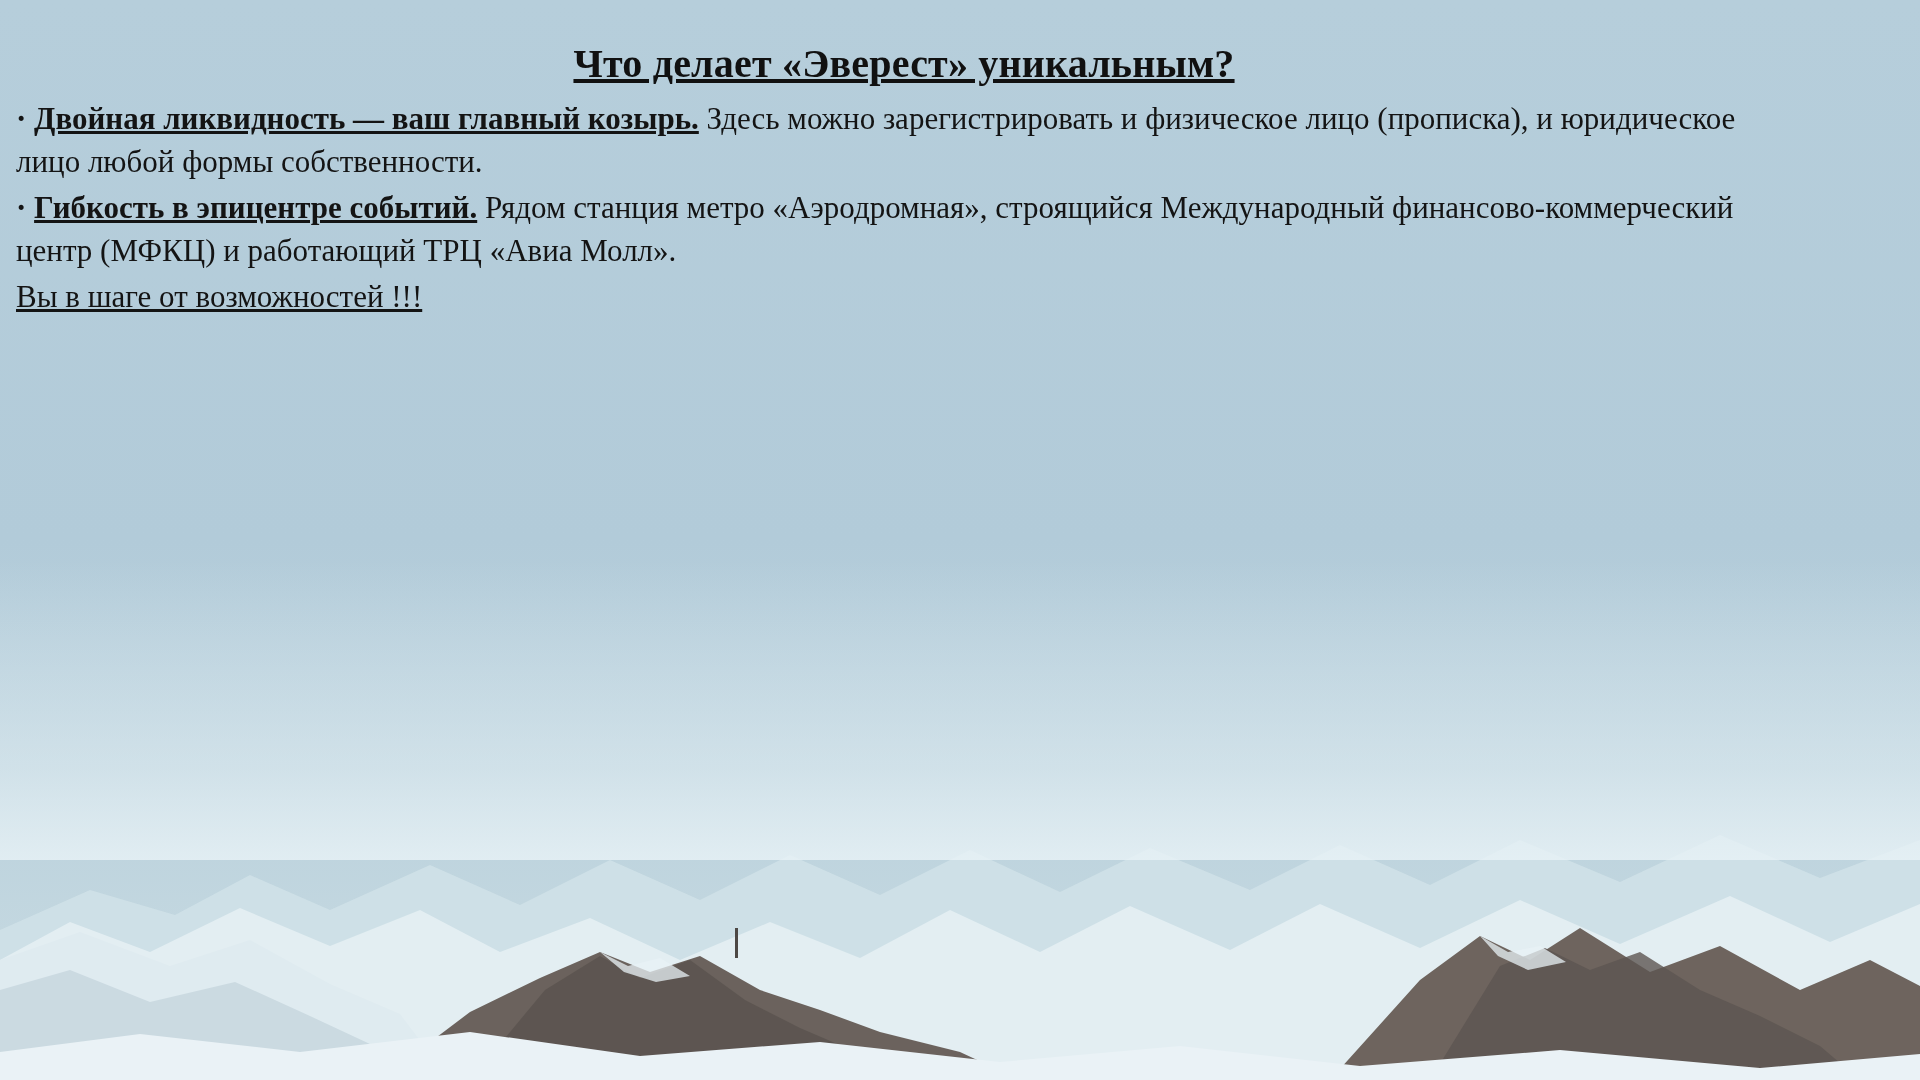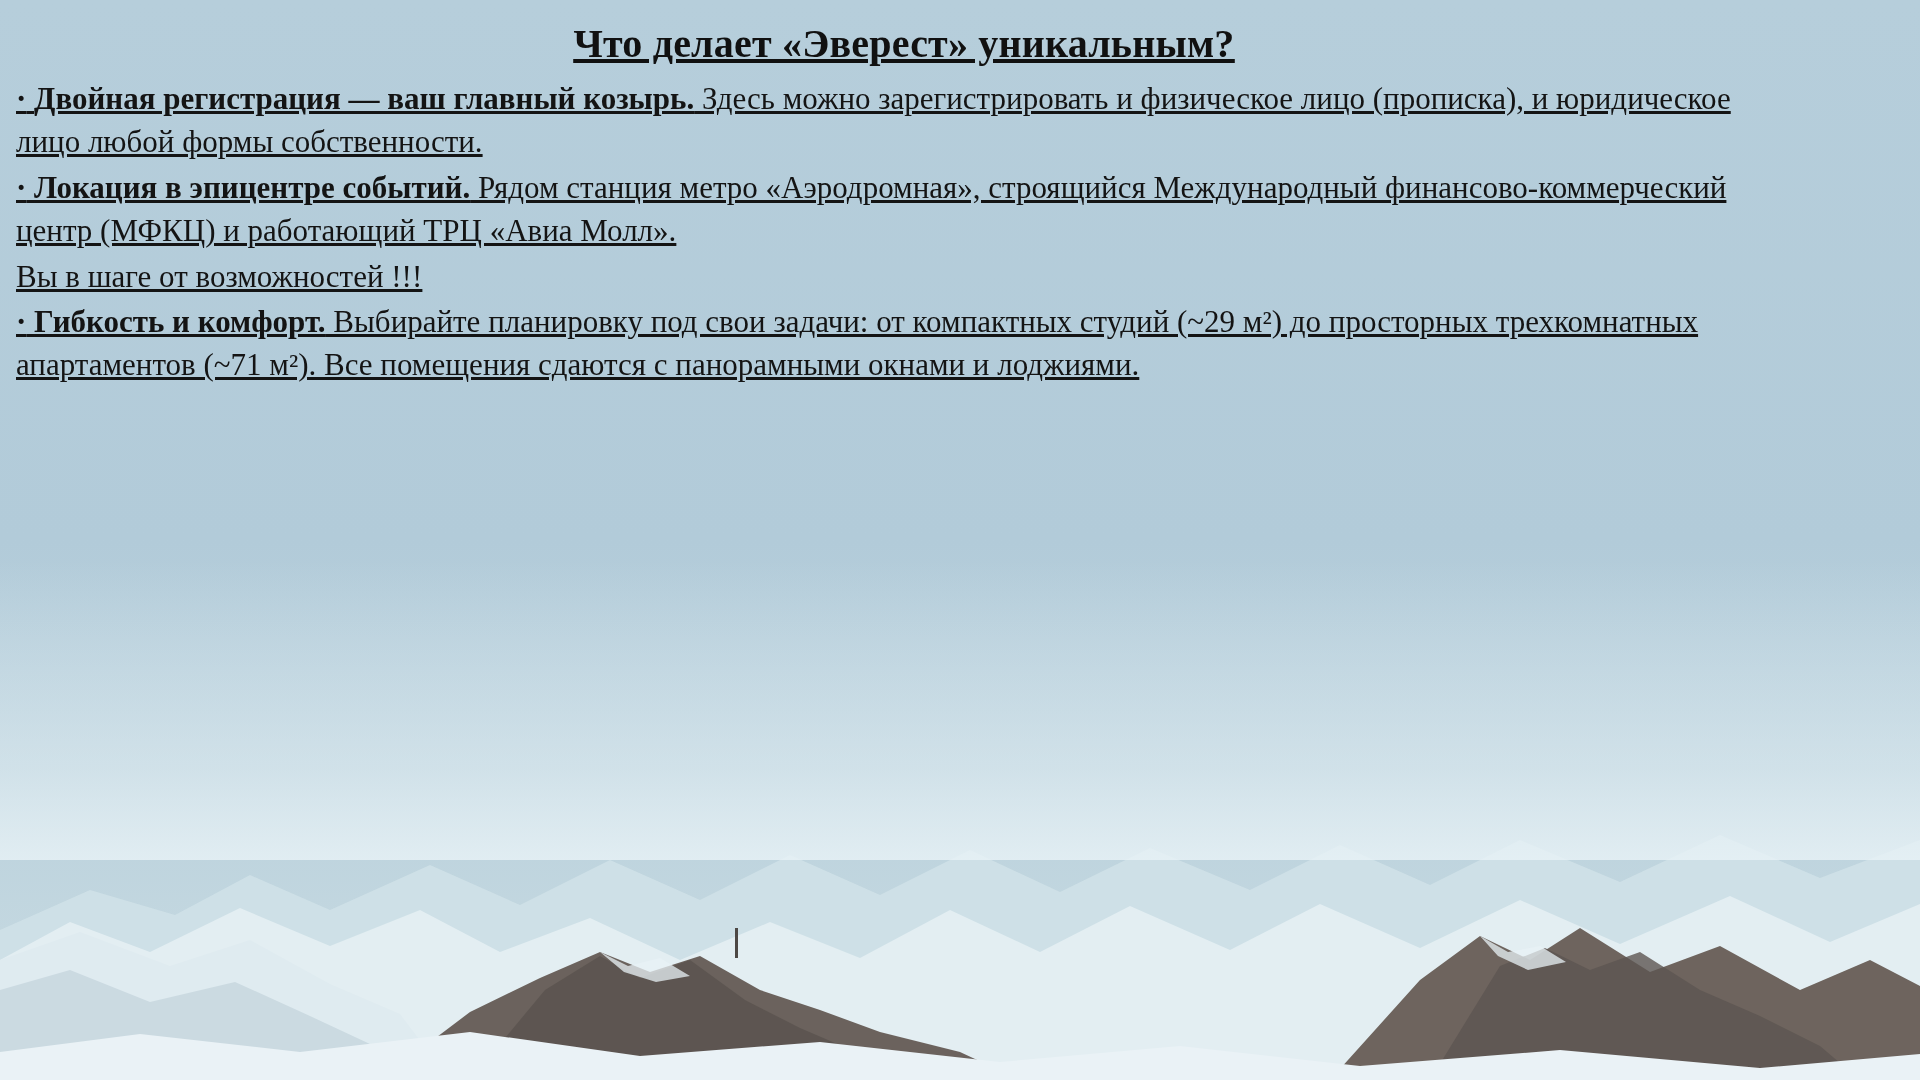--- a/index.html
+++ b/index.html
@@ -39,24 +39,23 @@
     position: absolute;
     left: 0; bottom: 0;
     width: 1920px; height: 420px;
   }
 
   
   .content {
     position: absolute;
     left: 0; top: 0;
     width: 1816px;
-    padding: 14px 24px 0 16px;
+    padding: 34px 24px 0 16px;
     box-sizing: border-box;
     color: #141414;
-    text-decoration: underline;
   }
 
   .title {
     text-align: center;
     font-size: 40px;
     font-weight: bold;
     text-decoration: underline;
     letter-spacing: 0.2px;
     margin: 6px 0 10px 0;
     color: #111;
@@ -124,34 +123,30 @@
   </svg>
 
   <div class="haze"></div>
 
   <div class="content">
 
     <div class="title">Что делает «Эверест» уникальным?</div>
 
     <p class="para">
       <span class="bullet-mark">·</span>
-      <span class="lead">Двойная регистрация — ваш главный козырь.</span><span> Здесь можно зарегистрировать и физическое лицо (прописка), и юридическое лицо любой формы собственности.</span>
+      <span class="lead">Двойная ликвидность — ваш главный козырь.</span><span> Здесь можно зарегистрировать и физическое лицо (прописка), и юридическое лицо любой формы собственности.</span>
     </p>
 
     <p class="para">
       <span class="bullet-mark">·</span>
-      <span class="lead">Локация в эпицентре событий.</span><span> Рядом станция метро «Аэродромная», строящийся Международный финансово-коммерческий центр (МФКЦ) и работающий ТРЦ «Авиа Молл».</span>
+      <span class="lead">Гибкость в эпицентре событий.</span><span> Рядом станция метро «Аэродромная», строящийся Международный финансово-коммерческий центр (МФКЦ) и работающий ТРЦ «Авиа Молл».</span>
     </p>
     <p class="para">
       <span class="emph-underline">Вы в шаге от возможностей !!!</span>
     </p>
 
 
-    <p class="para">
-      <span class="bullet-mark">·</span>
-      <span class="lead">Гибкость и комфорт.</span><span> Выбирайте планировку под свои задачи: от компактных студий (~29 м²) до просторных трехкомнатных апартаментов (~71 м²). Все помещения сдаются с панорамными окнами и лоджиями.</span>
-    </p>
 
     <div class="spacer-sm"></div>
 
 
   </div>
 </div>
 
 </body></html>

